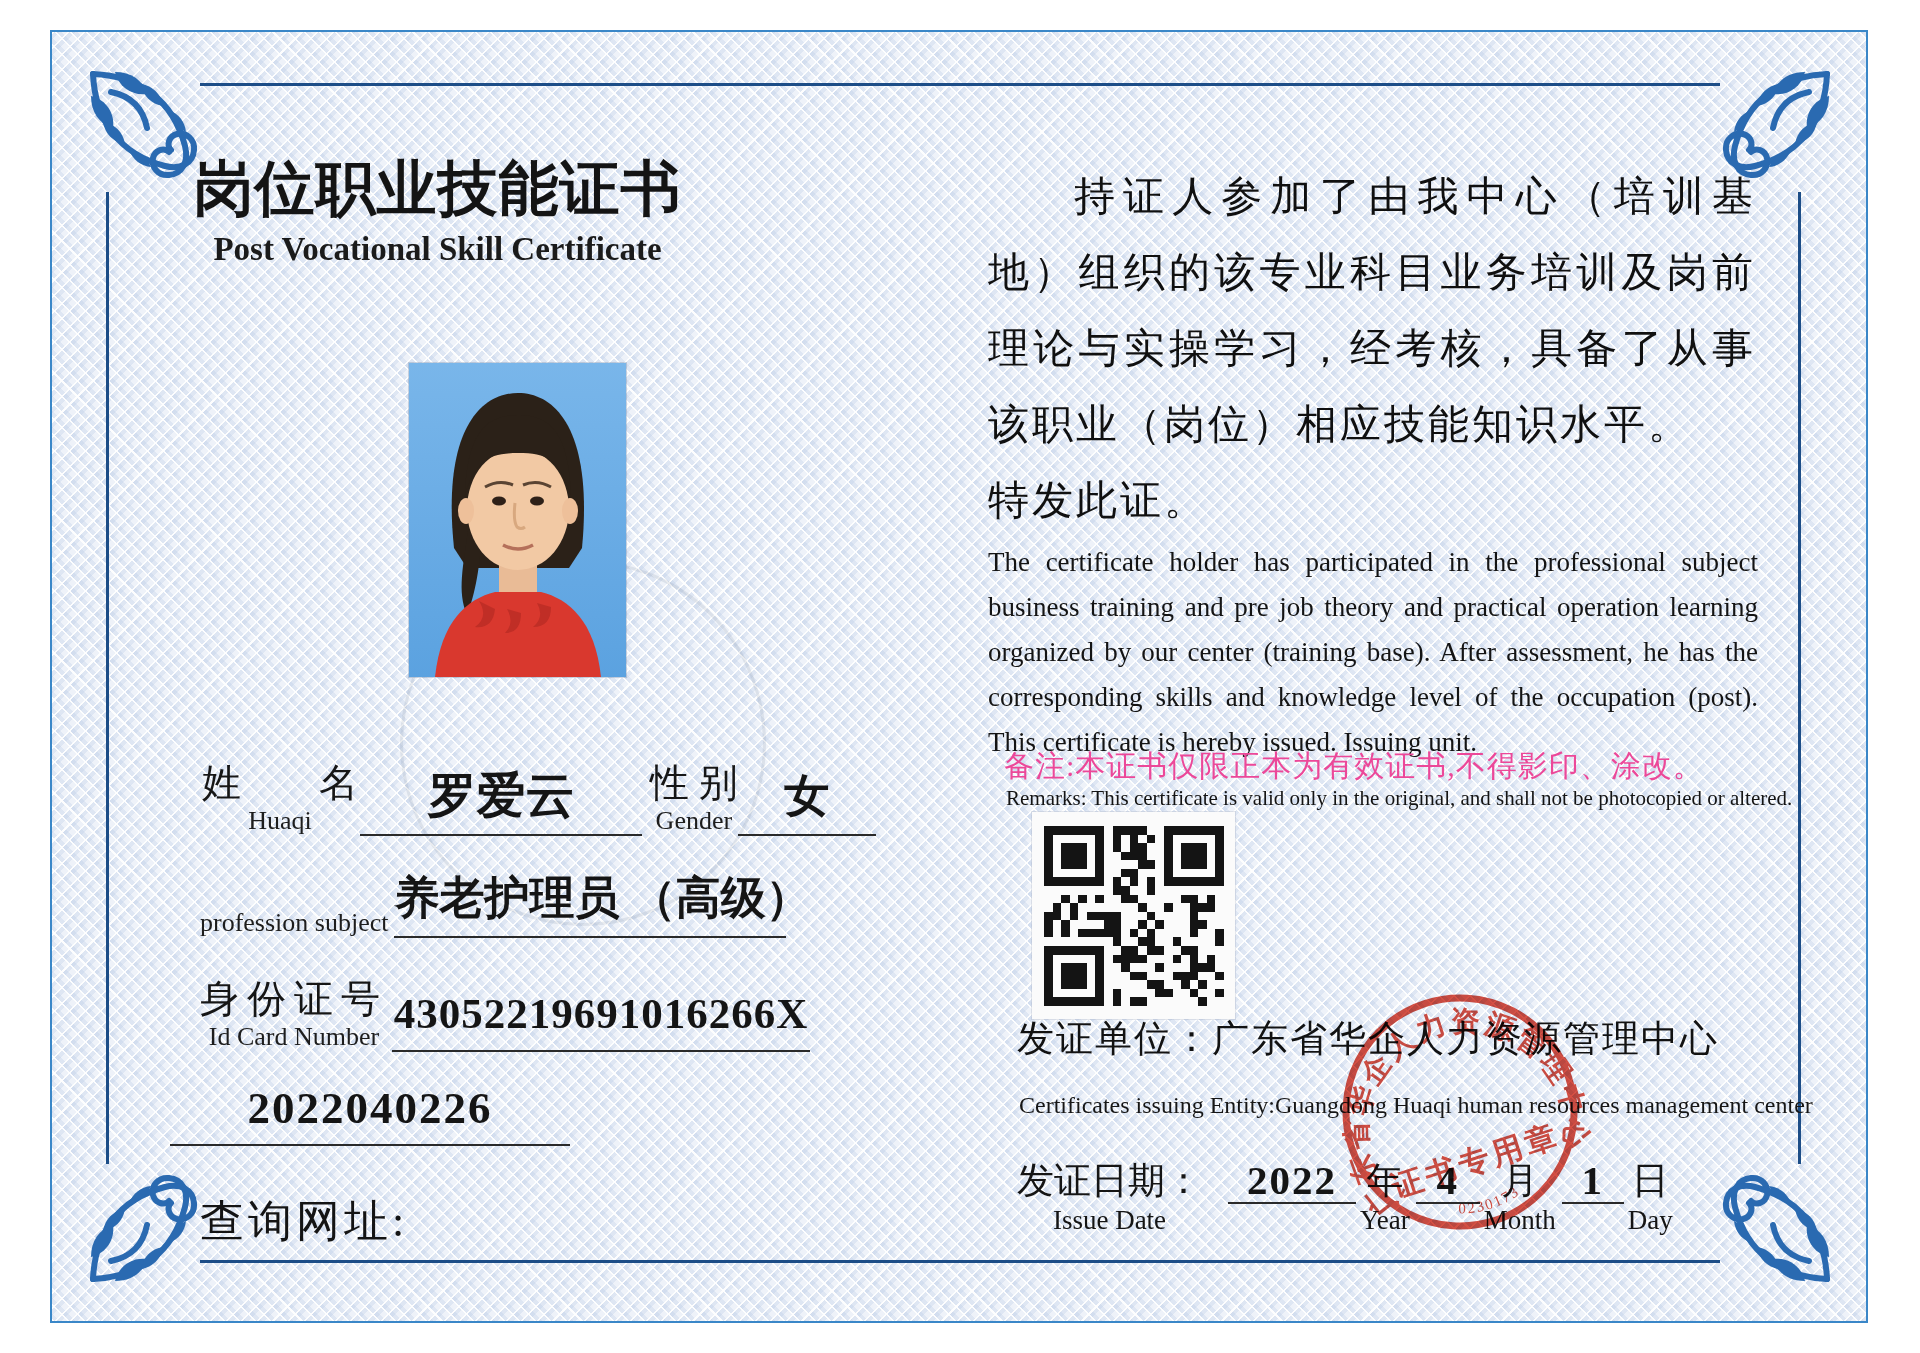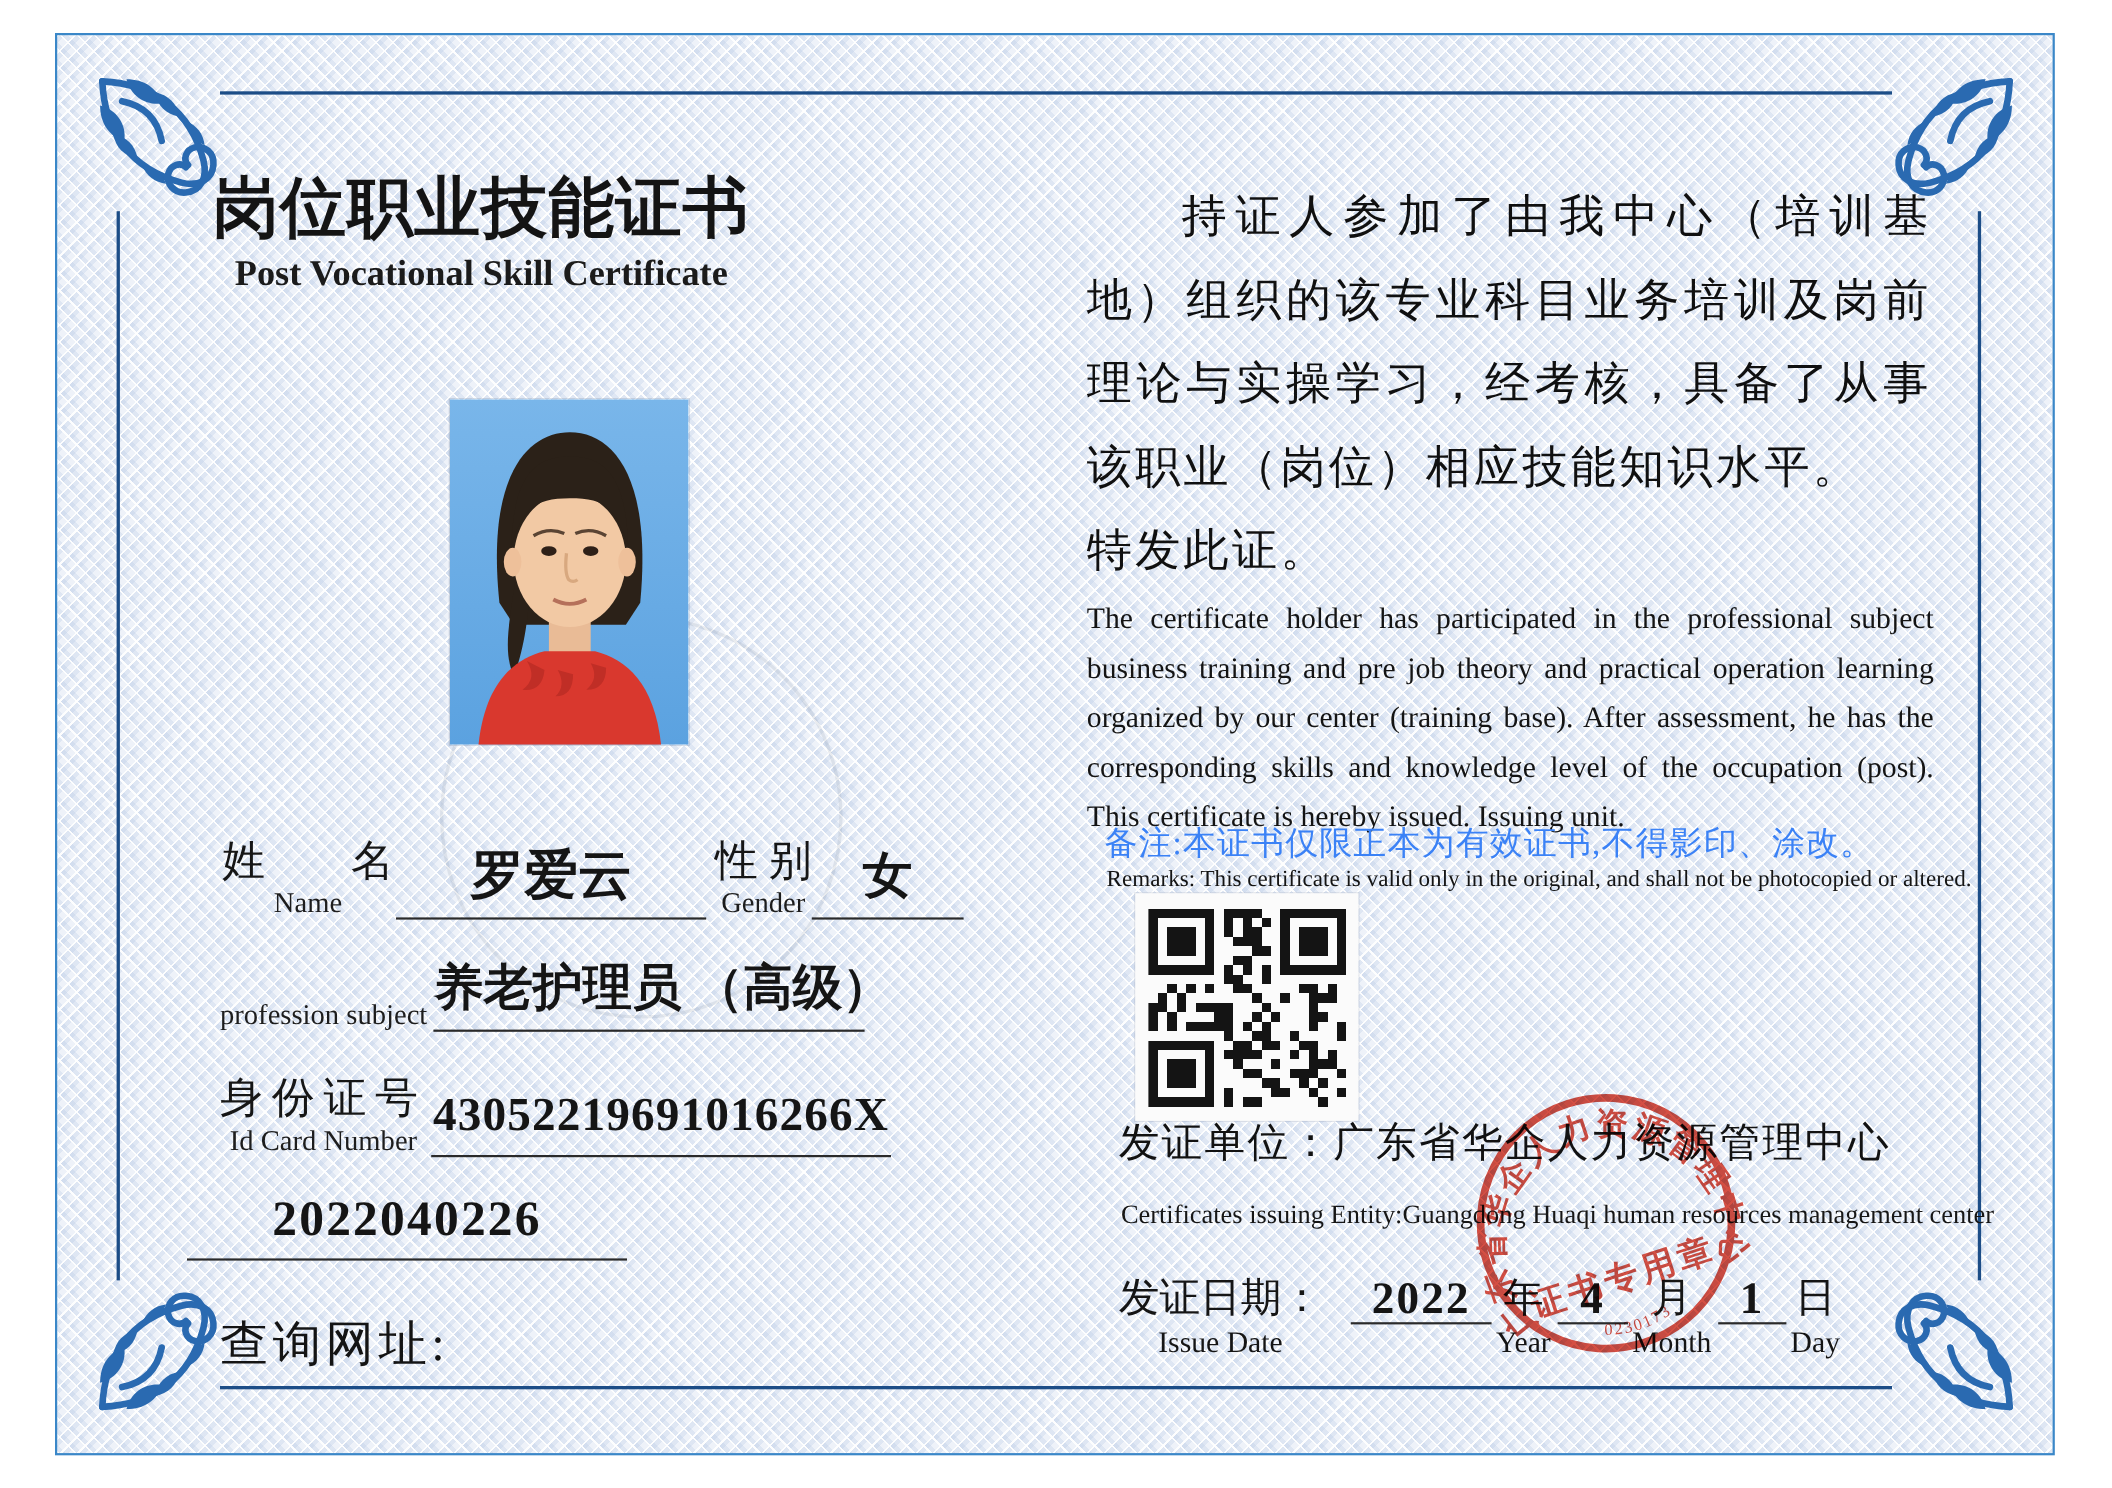--- a/index.html
+++ b/index.html
@@ -68,21 +68,21 @@
   .row-url{left:200px;top:1192px;display:flex;align-items:baseline;}
   .url-label{font-size:44px;letter-spacing:4px;color:#141414;}
   .url-value{font-size:47px;font-weight:600;margin-left:26px;letter-spacing:1px;color:#101010;}
 
   
   .body-cn{left:988px;top:158px;width:768px;font-size:41px;line-height:76px;
            letter-spacing:3px;text-align:justify;color:#101010;}
   .body-cn .p1{text-indent:86px;}
   .body-en{left:988px;top:540px;width:770px;font-size:27px;line-height:45px;
            text-align:justify;color:#141414;}
-  .remarks-cn{left:1004px;top:746px;width:760px;font-size:30px;letter-spacing:1px;color:#3b82f6;white-space:nowrap;}
+  .remarks-cn{left:1004px;top:746px;width:760px;font-size:30px;letter-spacing:1px;color:#ec4899;white-space:nowrap;}
   .remarks-en{left:1006px;top:786px;width:760px;font-size:21px;color:#141414;white-space:nowrap;}
 
   .qr-box{left:1032px;top:812px;width:203px;height:207px;background:#fbfbfb;
           box-shadow:0 0 0 1px rgba(150,160,180,.25);display:flex;align-items:center;justify-content:center;}
   .qr-box svg{width:180px;height:184px;}
 
   .entity-cn{left:1017px;top:1014px;font-size:37px;letter-spacing:2px;color:#121212;white-space:nowrap;}
   .entity-en{left:1019px;top:1092px;font-size:24px;color:#161616;white-space:nowrap;}
 
   .date-row{left:1017px;top:1158px;display:flex;align-items:flex-start;}
@@ -178,21 +178,21 @@
     <ellipse cx="90" cy="138" rx="7" ry="4.5" fill="#2e2018"></ellipse>
     <ellipse cx="128" cy="138" rx="7" ry="4.5" fill="#2e2018"></ellipse>
     <path d="M106 140 q-2 18 2 24 q4 3 8 0" stroke="#d8a87f" stroke-width="3" fill="none"></path>
     <path d="M94 182 q15 8 30 0" stroke="#b5705a" stroke-width="3.5" fill="none"></path>
   </svg>
 </div>
 
 <div class="abs field-row row-name">
   <div class="lab name-label">
     <span class="cn">姓　　名</span>
-    <span class="en">Name</span>
+    <span class="en">Huaqi</span>
   </div>
   <div class="val name-value">罗爱云</div>
   <div class="lab gender-label">
     <span class="cn">性 别</span>
     <span class="en">Gender</span>
   </div>
   <div class="val gender-value">女</div>
 </div>
 
 <div class="abs field-row row-profession">

